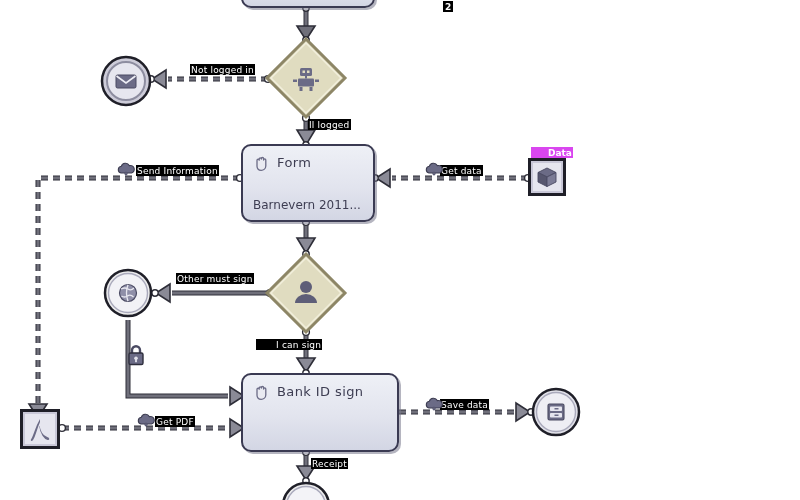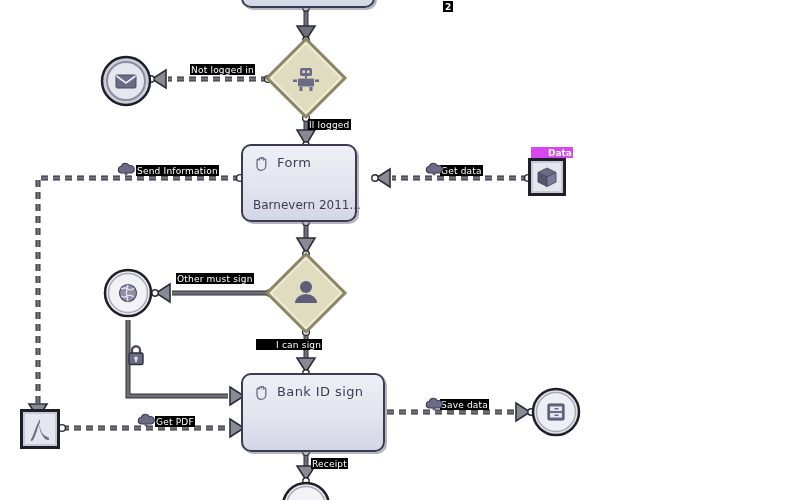--- a/index.html
+++ b/index.html
@@ -267,21 +267,21 @@
     <svg width="52" height="52" viewBox="0 0 52 52">
       <circle cx="26" cy="26" r="24" fill="#cdccd9" stroke="#1f1f28" stroke-width="2.5"></circle>
       <circle cx="26" cy="26" r="19" fill="#e6e6ef" stroke="#8d8da0" stroke-width="2"></circle>
       <g>
         <rect x="16" y="20" width="20" height="13" rx="1.5" fill="#6b6b86" stroke="#4a4a62" stroke-width="1"></rect>
         <path d="M16.5,21 L26,28 L35.5,21" fill="none" stroke="#eeeef5" stroke-width="1.6"></path>
       </g>
     </svg>
   </div>
 
-  <div class="task" style="left:241px; top:144px; width:116px; height:78px;">
+  <div class="task" style="left:241px; top:144px; width:134px; height:78px;">
     <span class="task-hand">
       <svg width="18" height="18" viewBox="0 0 18 18">
         <path d="M4,11 L4,6.2 a1.1,1.1 0 0 1 2.2,0 L6.2,5 a1.1,1.1 0 0 1 2.2,0 L8.4,4.6
                  a1.1,1.1 0 0 1 2.2,0 L10.6,6 a1.1,1.1 0 0 1 2.2,0 L12.8,12
                  a4.6,4.6 0 0 1 -4.6,4.4 a4.4,4.4 0 0 1 -4.2,-4.2 Z" fill="#e9eaf1" stroke="#6b6b86" stroke-width="1.3" stroke-linejoin="round"></path>
       </svg>
     </span>
     <span class="task-title">Form</span>
     <span class="task-sub">Barnevern 2011...</span>
   </div>
@@ -323,21 +323,21 @@
 
   <div class="lock-icon" style="left:126px; top:344px; width:20px; height:22px;">
     <svg width="20" height="22" viewBox="0 0 20 22">
       <path d="M6,9 L6,6.2 a4,4 0 0 1 8,0 L14,9" fill="none" stroke="#4a4a62" stroke-width="2.4"></path>
       <rect x="3" y="9" width="14" height="11.5" rx="1.6" fill="#6b6b86" stroke="#2e2e3c" stroke-width="1.4"></rect>
       <circle cx="10" cy="14.2" r="1.8" fill="#e3e3ec"></circle>
       <rect x="9.1" y="14.2" width="1.8" height="4" fill="#e3e3ec"></rect>
     </svg>
   </div>
 
-  <div class="task" style="left:241px; top:373px; width:144px; height:79px;">
+  <div class="task" style="left:241px; top:373px; width:158px; height:79px;">
     <span class="task-hand">
       <svg width="18" height="18" viewBox="0 0 18 18">
         <path d="M4,11 L4,6.2 a1.1,1.1 0 0 1 2.2,0 L6.2,5 a1.1,1.1 0 0 1 2.2,0 L8.4,4.6
                  a1.1,1.1 0 0 1 2.2,0 L10.6,6 a1.1,1.1 0 0 1 2.2,0 L12.8,12
                  a4.6,4.6 0 0 1 -4.6,4.4 a4.4,4.4 0 0 1 -4.2,-4.2 Z" fill="#e9eaf1" stroke="#6b6b86" stroke-width="1.3" stroke-linejoin="round"></path>
       </svg>
     </span>
     <span class="task-title">Bank ID sign</span>
   </div>
 

